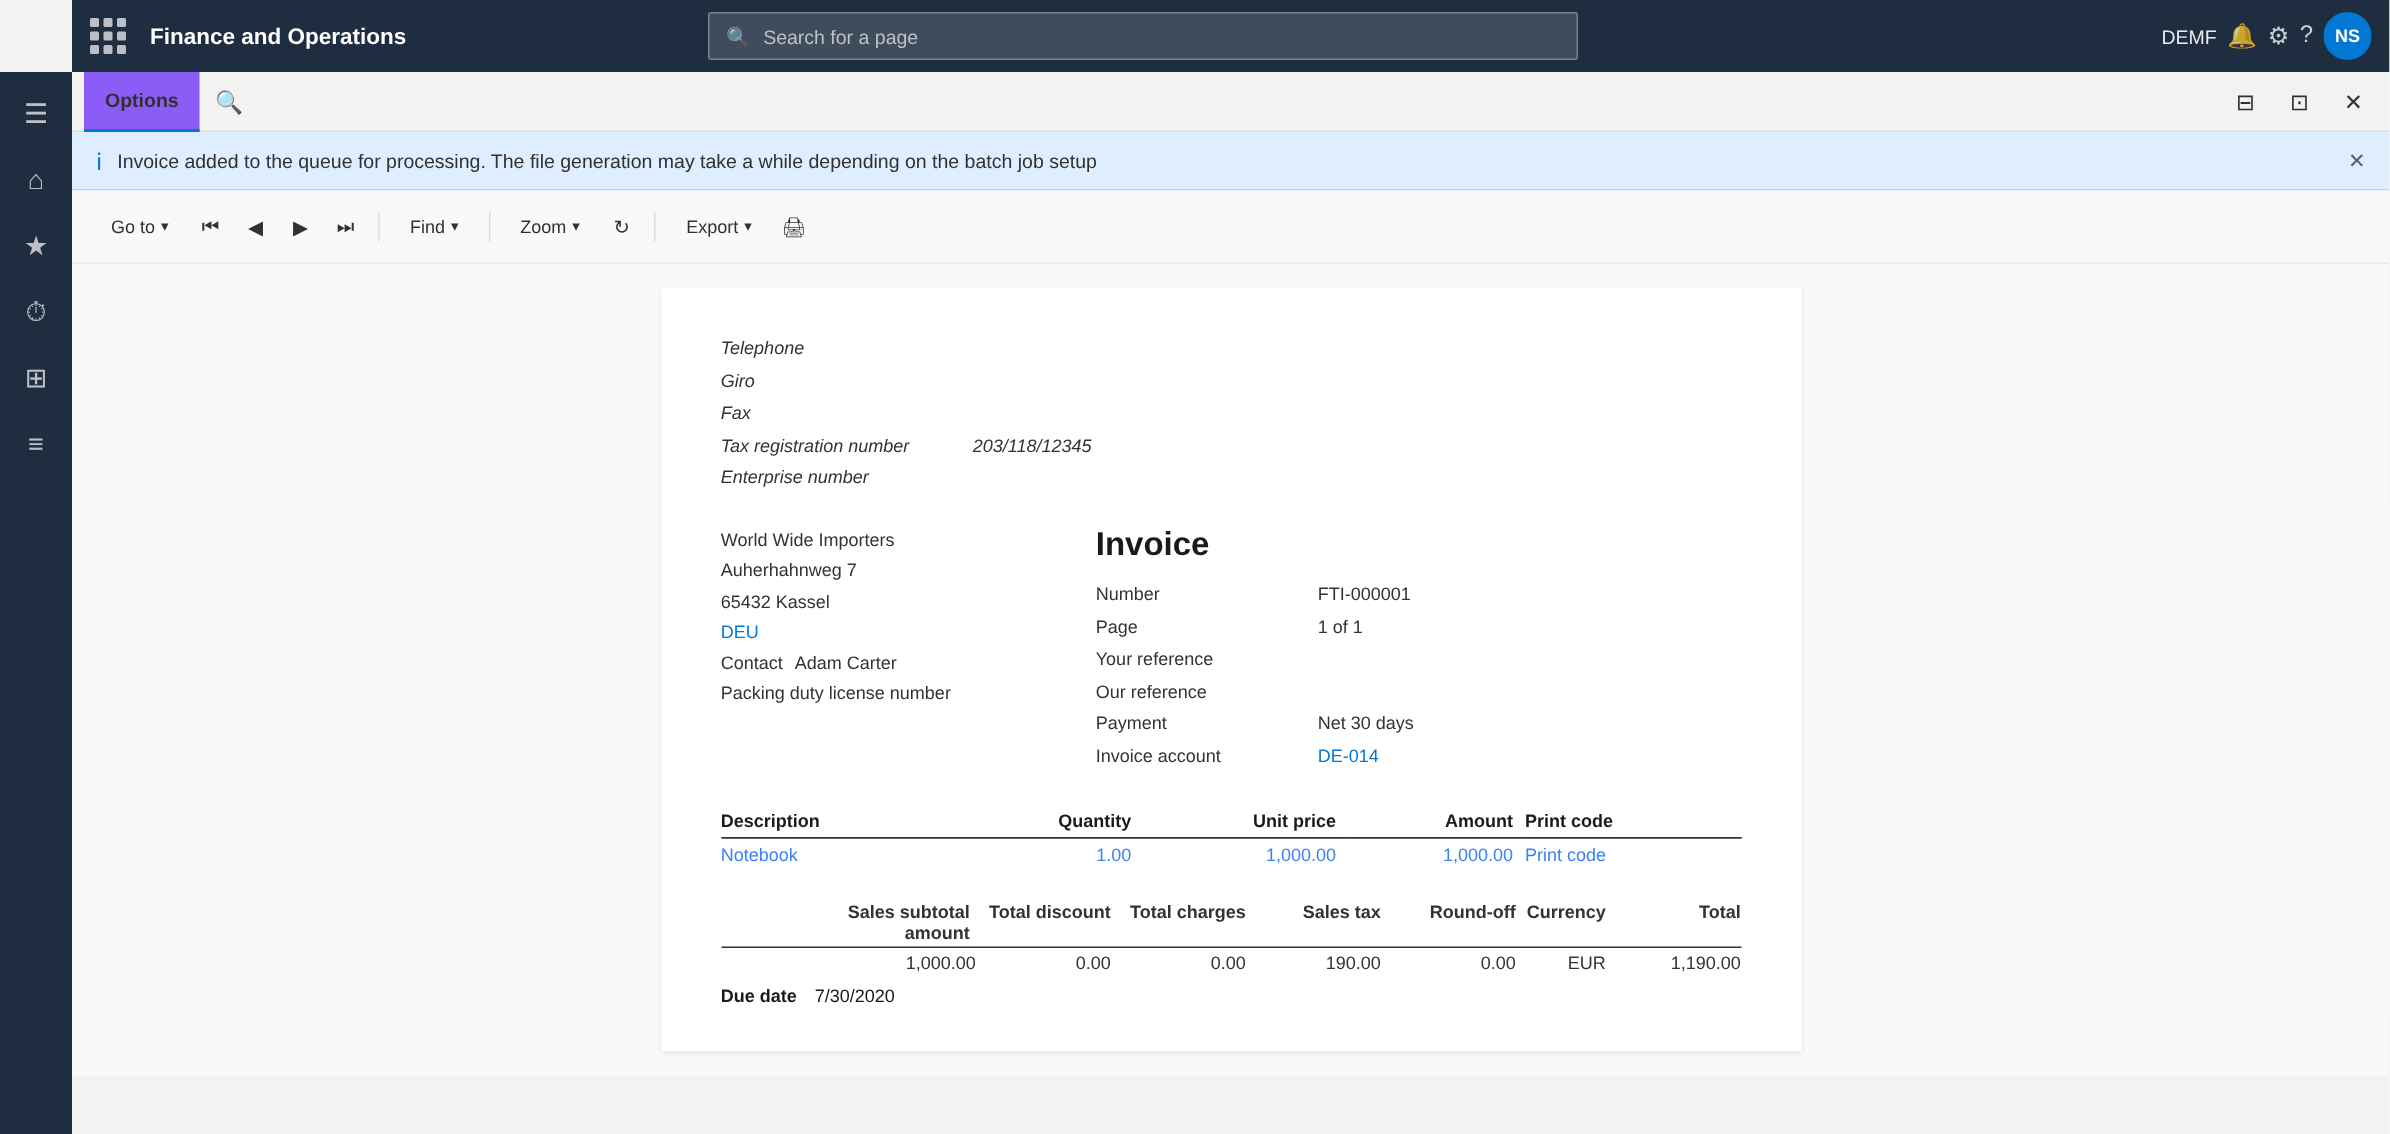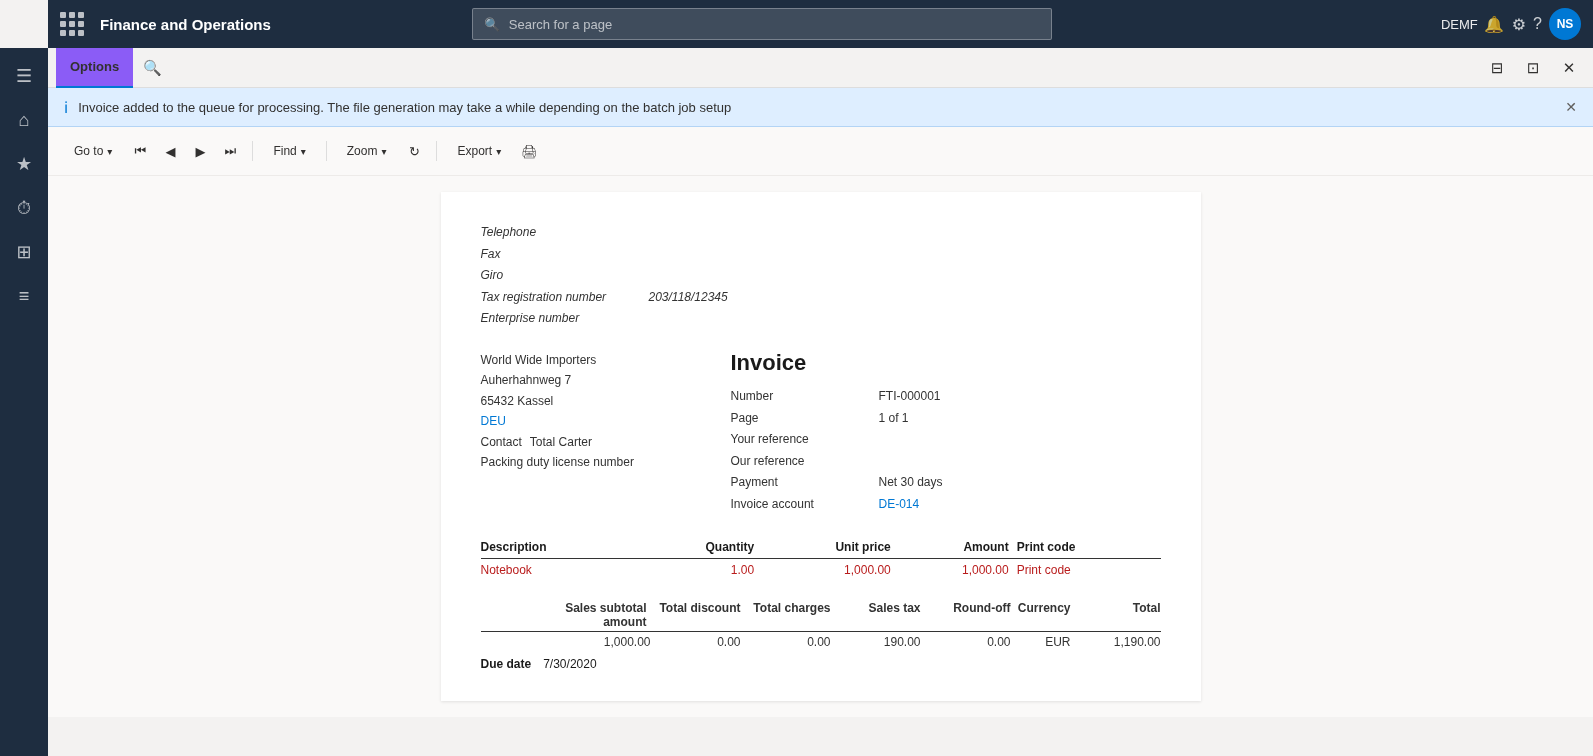--- a/index.html
+++ b/index.html
@@ -165,21 +165,21 @@
     
     .inv-table { width: 100%; margin-top: 20px; border-collapse: collapse; font-size: 12px; }
     .inv-table th {
       text-align: left;
       font-weight: 700;
       padding: 4px 8px 4px 0;
       border-bottom: 1px solid #333;
       color: #1a1a1a;
     }
     .inv-table th.right { text-align: right; }
-    .inv-table td { padding: 4px 8px 4px 0; color: #b91c1c; }
+    .inv-table td { padding: 4px 8px 4px 0; color: #3b82f6; }
     .inv-table td.right { text-align: right; }
 
     
     .totals-section { margin-top: 20px; font-size: 12px; }
     .totals-header-row {
       display: flex;
       justify-content: flex-end;
       font-weight: 700;
       padding-bottom: 2px;
       border-bottom: 1px solid #333;
@@ -313,44 +313,44 @@
     </div>
 
     <div class="invoice-doc">
 
       <div class="company-header">
         <div class="company-right">
           <div class="row">
               <span>Telephone</span>
             </div>
           <div class="row">
+              <span>Giro</span>
+            </div>
+          <div class="row">
               <span>Fax</span>
-            </div>
-          <div class="row">
-              <span>Giro</span>
             </div>
           <div class="row">
             <span class="label-col">Tax registration number</span>
             <span class="value-col">203/118/12345</span>
           </div>
           <div class="row">
               <span>Enterprise number</span>
             </div>
         </div>
       </div>
 
       <div class="invoice-body">
         <div class="invoice-left">
           <div>World Wide Importers</div>
           <div>Auherhahnweg 7</div>
           <div>65432 Kassel</div>
           <div><a class="deu-link">DEU</a></div>
           <div style="display:flex;gap:8px;">
             <span>Contact</span>
-            <span>Total Carter</span>
+            <span>Adam Carter</span>
           </div>
           <div>Packing duty license number</div>
         </div>
 
         <div class="invoice-right">
           <div class="invoice-title">Invoice</div>
           <div class="invoice-fields">
             <div class="inv-row">
               <span class="inv-label">Number</span>
               <span class="inv-value">FTI-000001</span>

